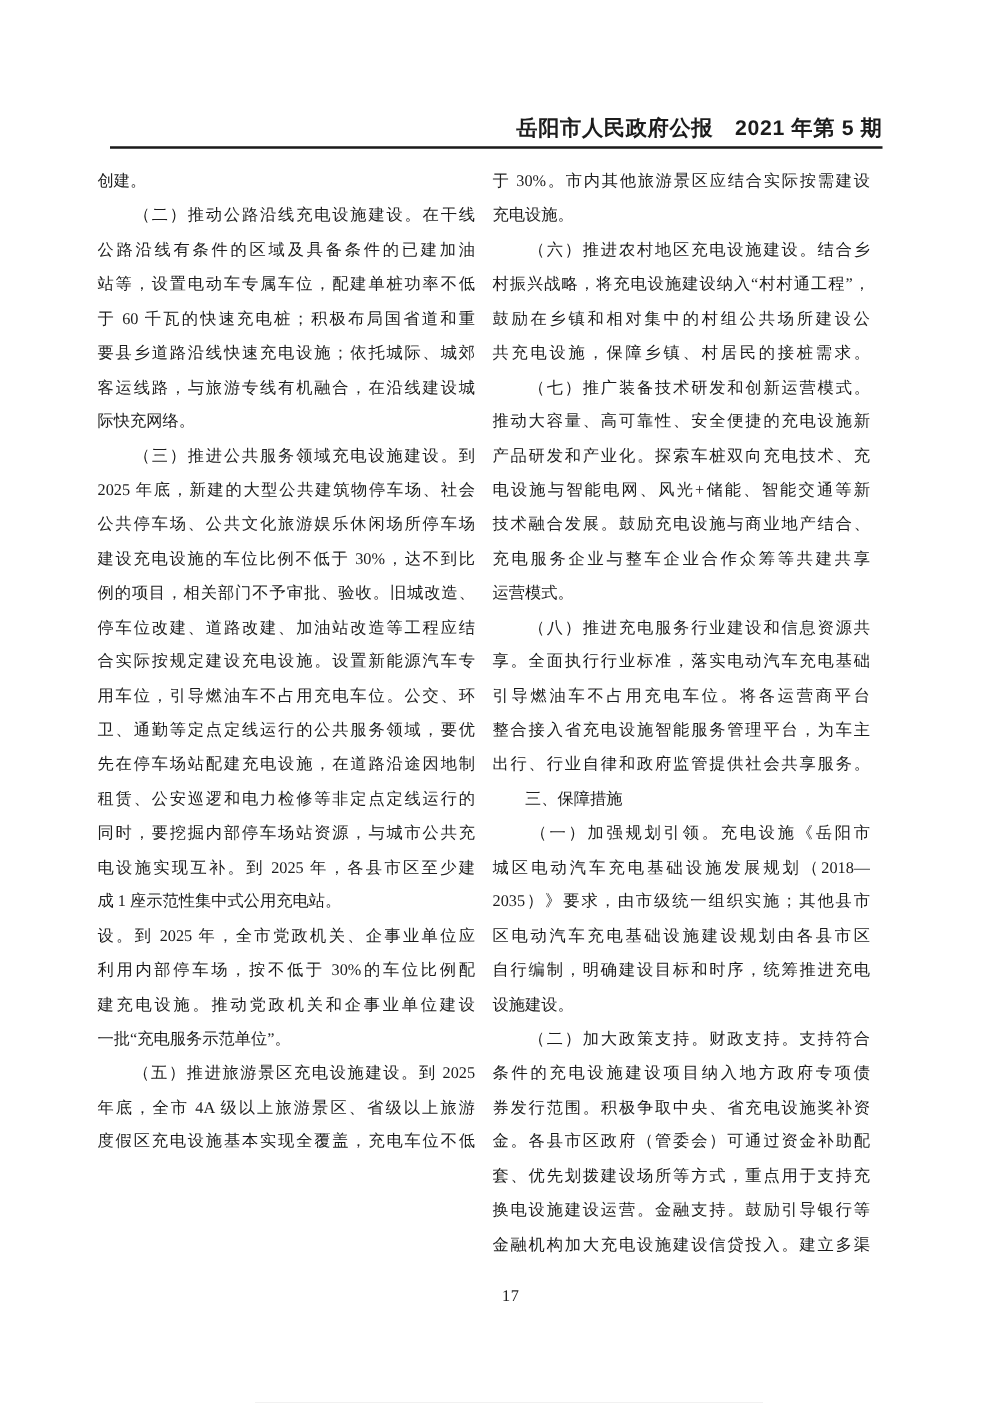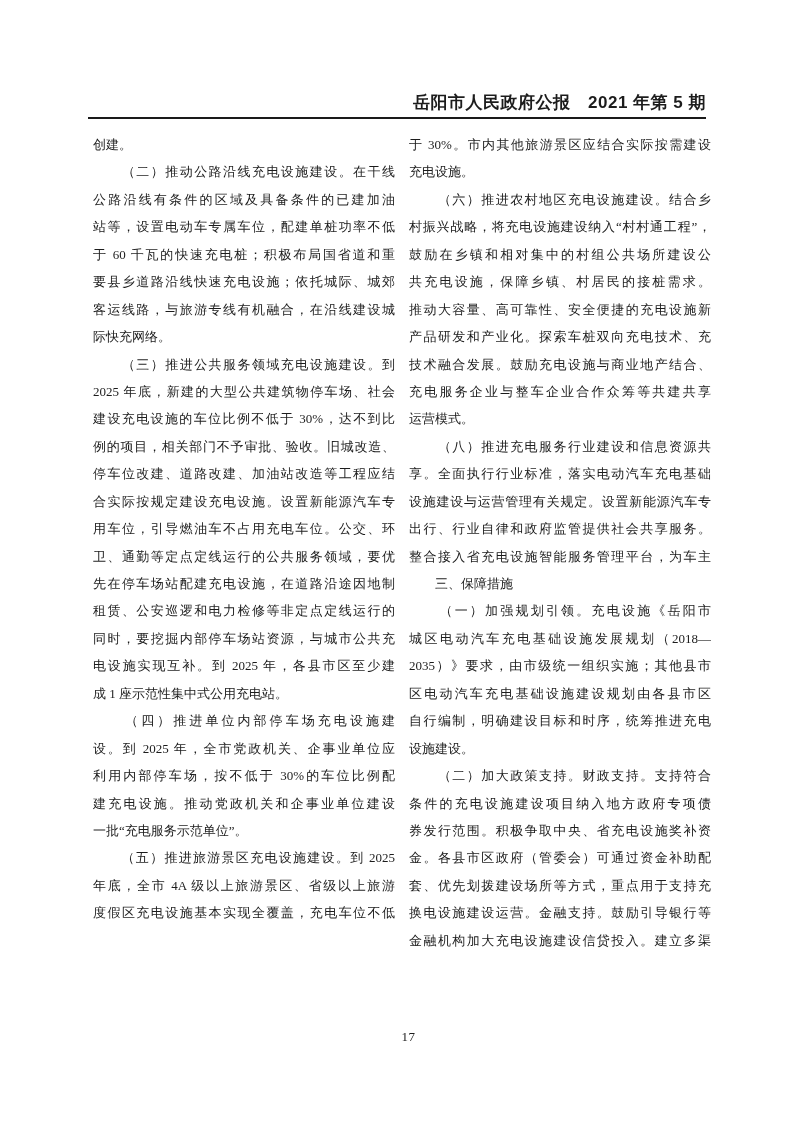--- a/index.html
+++ b/index.html
@@ -33,21 +33,21 @@
     position: absolute;
     top: 117px;
     left: 88px;
     width: 618px;
     height: 2px;
     background: #1a1a1a;
   }
   .columns {
     position: absolute;
     top: 131px;
-    left: 93px;
+    left: 78px;
     width: 618px;
     display: flex;
     gap: 14px;
   }
   .column {
     width: 302px;
   }
   .line {
     height: 27.45px;
     line-height: 27.45px;
@@ -81,57 +81,59 @@
         <div class="line end">创建。</div>
         <div class="line">　　（二）推动公路沿线充电设施建设。在干线</div>
         <div class="line">公路沿线有条件的区域及具备条件的已建加油</div>
         <div class="line">站等，设置电动车专属车位，配建单桩功率不低</div>
         <div class="line">于 60 千瓦的快速充电桩；积极布局国省道和重</div>
         <div class="line">要县乡道路沿线快速充电设施；依托城际、城郊</div>
         <div class="line">客运线路，与旅游专线有机融合，在沿线建设城</div>
         <div class="line end">际快充网络。</div>
         <div class="line">　　（三）推进公共服务领域充电设施建设。到</div>
         <div class="line">2025 年底，新建的大型公共建筑物停车场、社会</div>
+        <div class="line">公共停车场、公共文化旅游娱乐休闲场所停车场</div>
         <div class="line">建设充电设施的车位比例不低于 30%，达不到比</div>
         <div class="line">例的项目，相关部门不予审批、验收。旧城改造、</div>
         <div class="line">停车位改建、道路改建、加油站改造等工程应结</div>
         <div class="line">合实际按规定建设充电设施。设置新能源汽车专</div>
         <div class="line">用车位，引导燃油车不占用充电车位。公交、环</div>
         <div class="line">卫、通勤等定点定线运行的公共服务领域，要优</div>
         <div class="line">先在停车场站配建充电设施，在道路沿途因地制</div>
         <div class="line">租赁、公安巡逻和电力检修等非定点定线运行的</div>
         <div class="line">同时，要挖掘内部停车场站资源，与城市公共充</div>
         <div class="line">电设施实现互补。到 2025 年，各县市区至少建</div>
         <div class="line end">成 1 座示范性集中式公用充电站。</div>
-        <div class="line">　　（四）推进单位内部停车场充电设施建</div>
         <div class="line">设。到 2025 年，全市党政机关、企事业单位应</div>
         <div class="line">利用内部停车场，按不低于 30%的车位比例配</div>
         <div class="line">建充电设施。推动党政机关和企事业单位建设</div>
         <div class="line end">一批“充电服务示范单位”。</div>
         <div class="line">　　（五）推进旅游景区充电设施建设。到 2025</div>
         <div class="line">年底，全市 4A 级以上旅游景区、省级以上旅游</div>
         <div class="line">度假区充电设施基本实现全覆盖，充电车位不低</div>
       </div>
     <div class="column">
         <div class="line">于 30%。市内其他旅游景区应结合实际按需建设</div>
         <div class="line end">充电设施。</div>
         <div class="line">　　（六）推进农村地区充电设施建设。结合乡</div>
         <div class="line">村振兴战略，将充电设施建设纳入“村村通工程”，</div>
         <div class="line">鼓励在乡镇和相对集中的村组公共场所建设公</div>
         <div class="line">共充电设施，保障乡镇、村居民的接桩需求。</div>
+        <div class="line">　　（七）推广装备技术研发和创新运营模式。</div>
         <div class="line">推动大容量、高可靠性、安全便捷的充电设施新</div>
         <div class="line">产品研发和产业化。探索车桩双向充电技术、充</div>
+        <div class="line">电设施与智能电网、风光+储能、智能交通等新</div>
         <div class="line">技术融合发展。鼓励充电设施与商业地产结合、</div>
         <div class="line">充电服务企业与整车企业合作众筹等共建共享</div>
         <div class="line end">运营模式。</div>
         <div class="line">　　（八）推进充电服务行业建设和信息资源共</div>
         <div class="line">享。全面执行行业标准，落实电动汽车充电基础</div>
-        <div class="line">设施建设与运营管理有关规定。设置新能源汽车专</div>
+        <div class="line">引导燃油车不占用充电车位。将各运营商平台</div>
+        <div class="line">整合接入省充电设施智能服务管理平台，为车主</div>
         <div class="line">出行、行业自律和政府监管提供社会共享服务。</div>
-        <div class="line">整合接入省充电设施智能服务管理平台，为车主</div>
         <div class="line end">　　三、保障措施</div>
         <div class="line">　　（一）加强规划引领。充电设施《岳阳市</div>
         <div class="line">城区电动汽车充电基础设施发展规划（2018—</div>
         <div class="line">2035）》要求，由市级统一组织实施；其他县市</div>
         <div class="line">区电动汽车充电基础设施建设规划由各县市区</div>
         <div class="line">自行编制，明确建设目标和时序，统筹推进充电</div>
         <div class="line end">设施建设。</div>
         <div class="line">　　（二）加大政策支持。财政支持。支持符合</div>
         <div class="line">条件的充电设施建设项目纳入地方政府专项债</div>
         <div class="line">券发行范围。积极争取中央、省充电设施奖补资</div>

